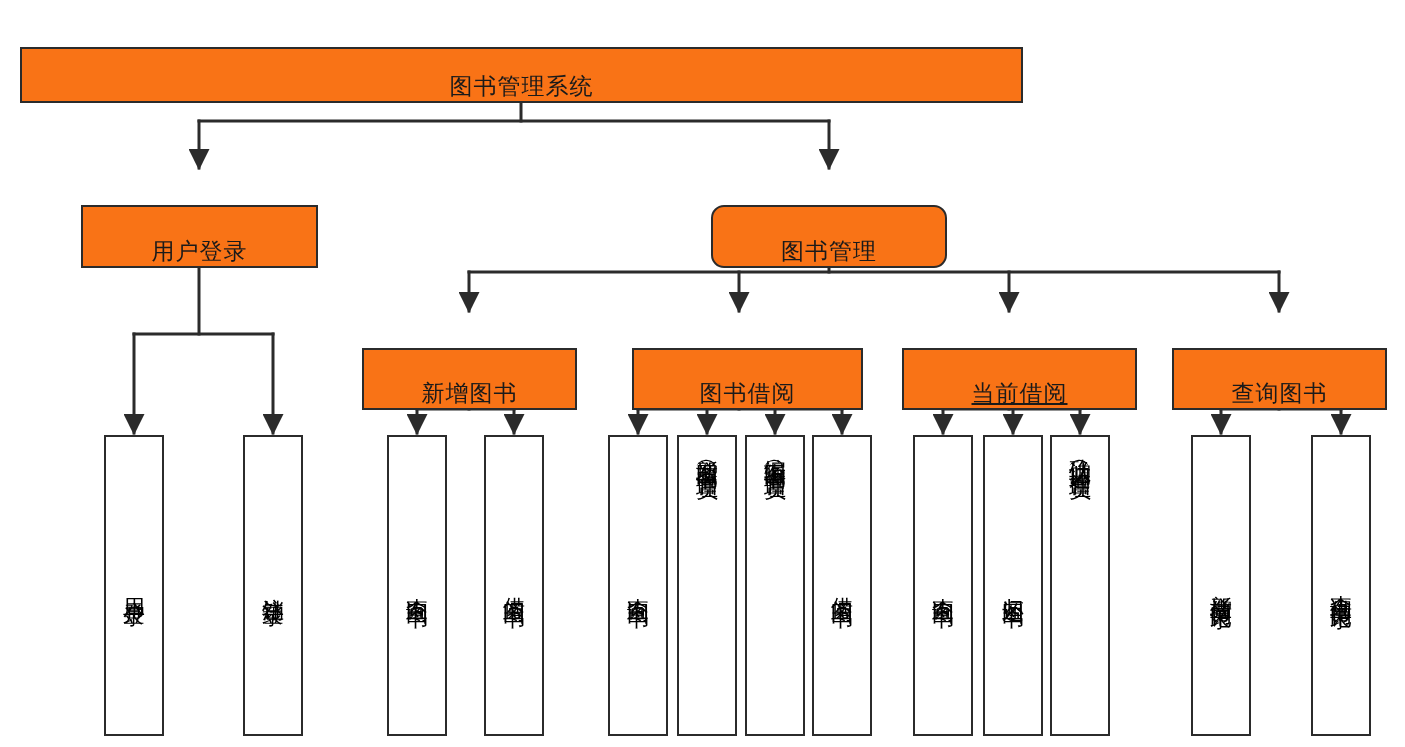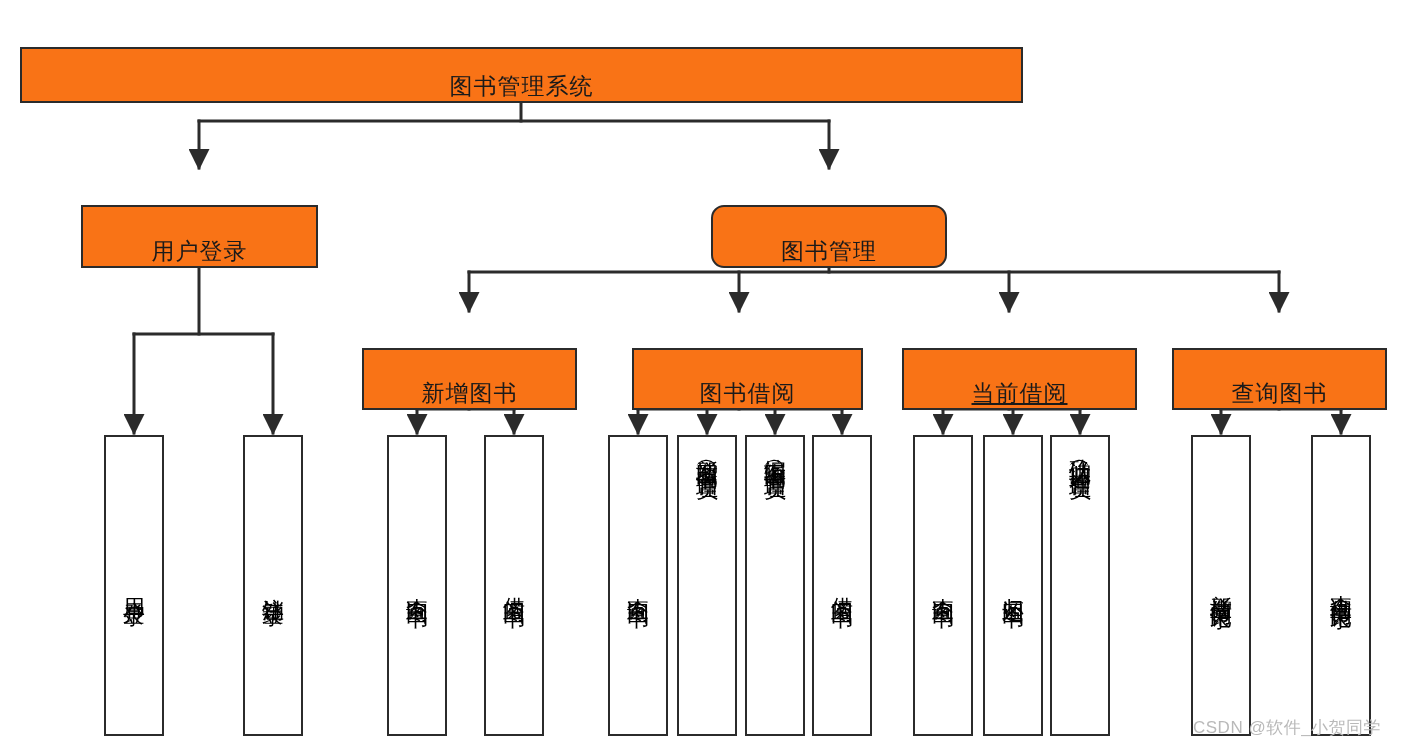--- a/index.html
+++ b/index.html
@@ -173,15 +173,14 @@
         <span class="node-v">确认归还（管理员）</span>
       </div>
       <div class="leaf-box align-center" style="left: 1191px; top: 435px; width: 60px; height: 301px;">
         <span class="node-v">新增借阅记录</span>
       </div>
       <div class="leaf-box align-center" style="left: 1311px; top: 435px; width: 60px; height: 301px;">
         <span class="node-v">查询借阅记录</span>
       </div>
     </div>
 
-  <div class="watermark" style="left: 1193px; top: 716px;">CSDN @软件_小贺同学</div>
 
 </div>
 
 </body></html>

